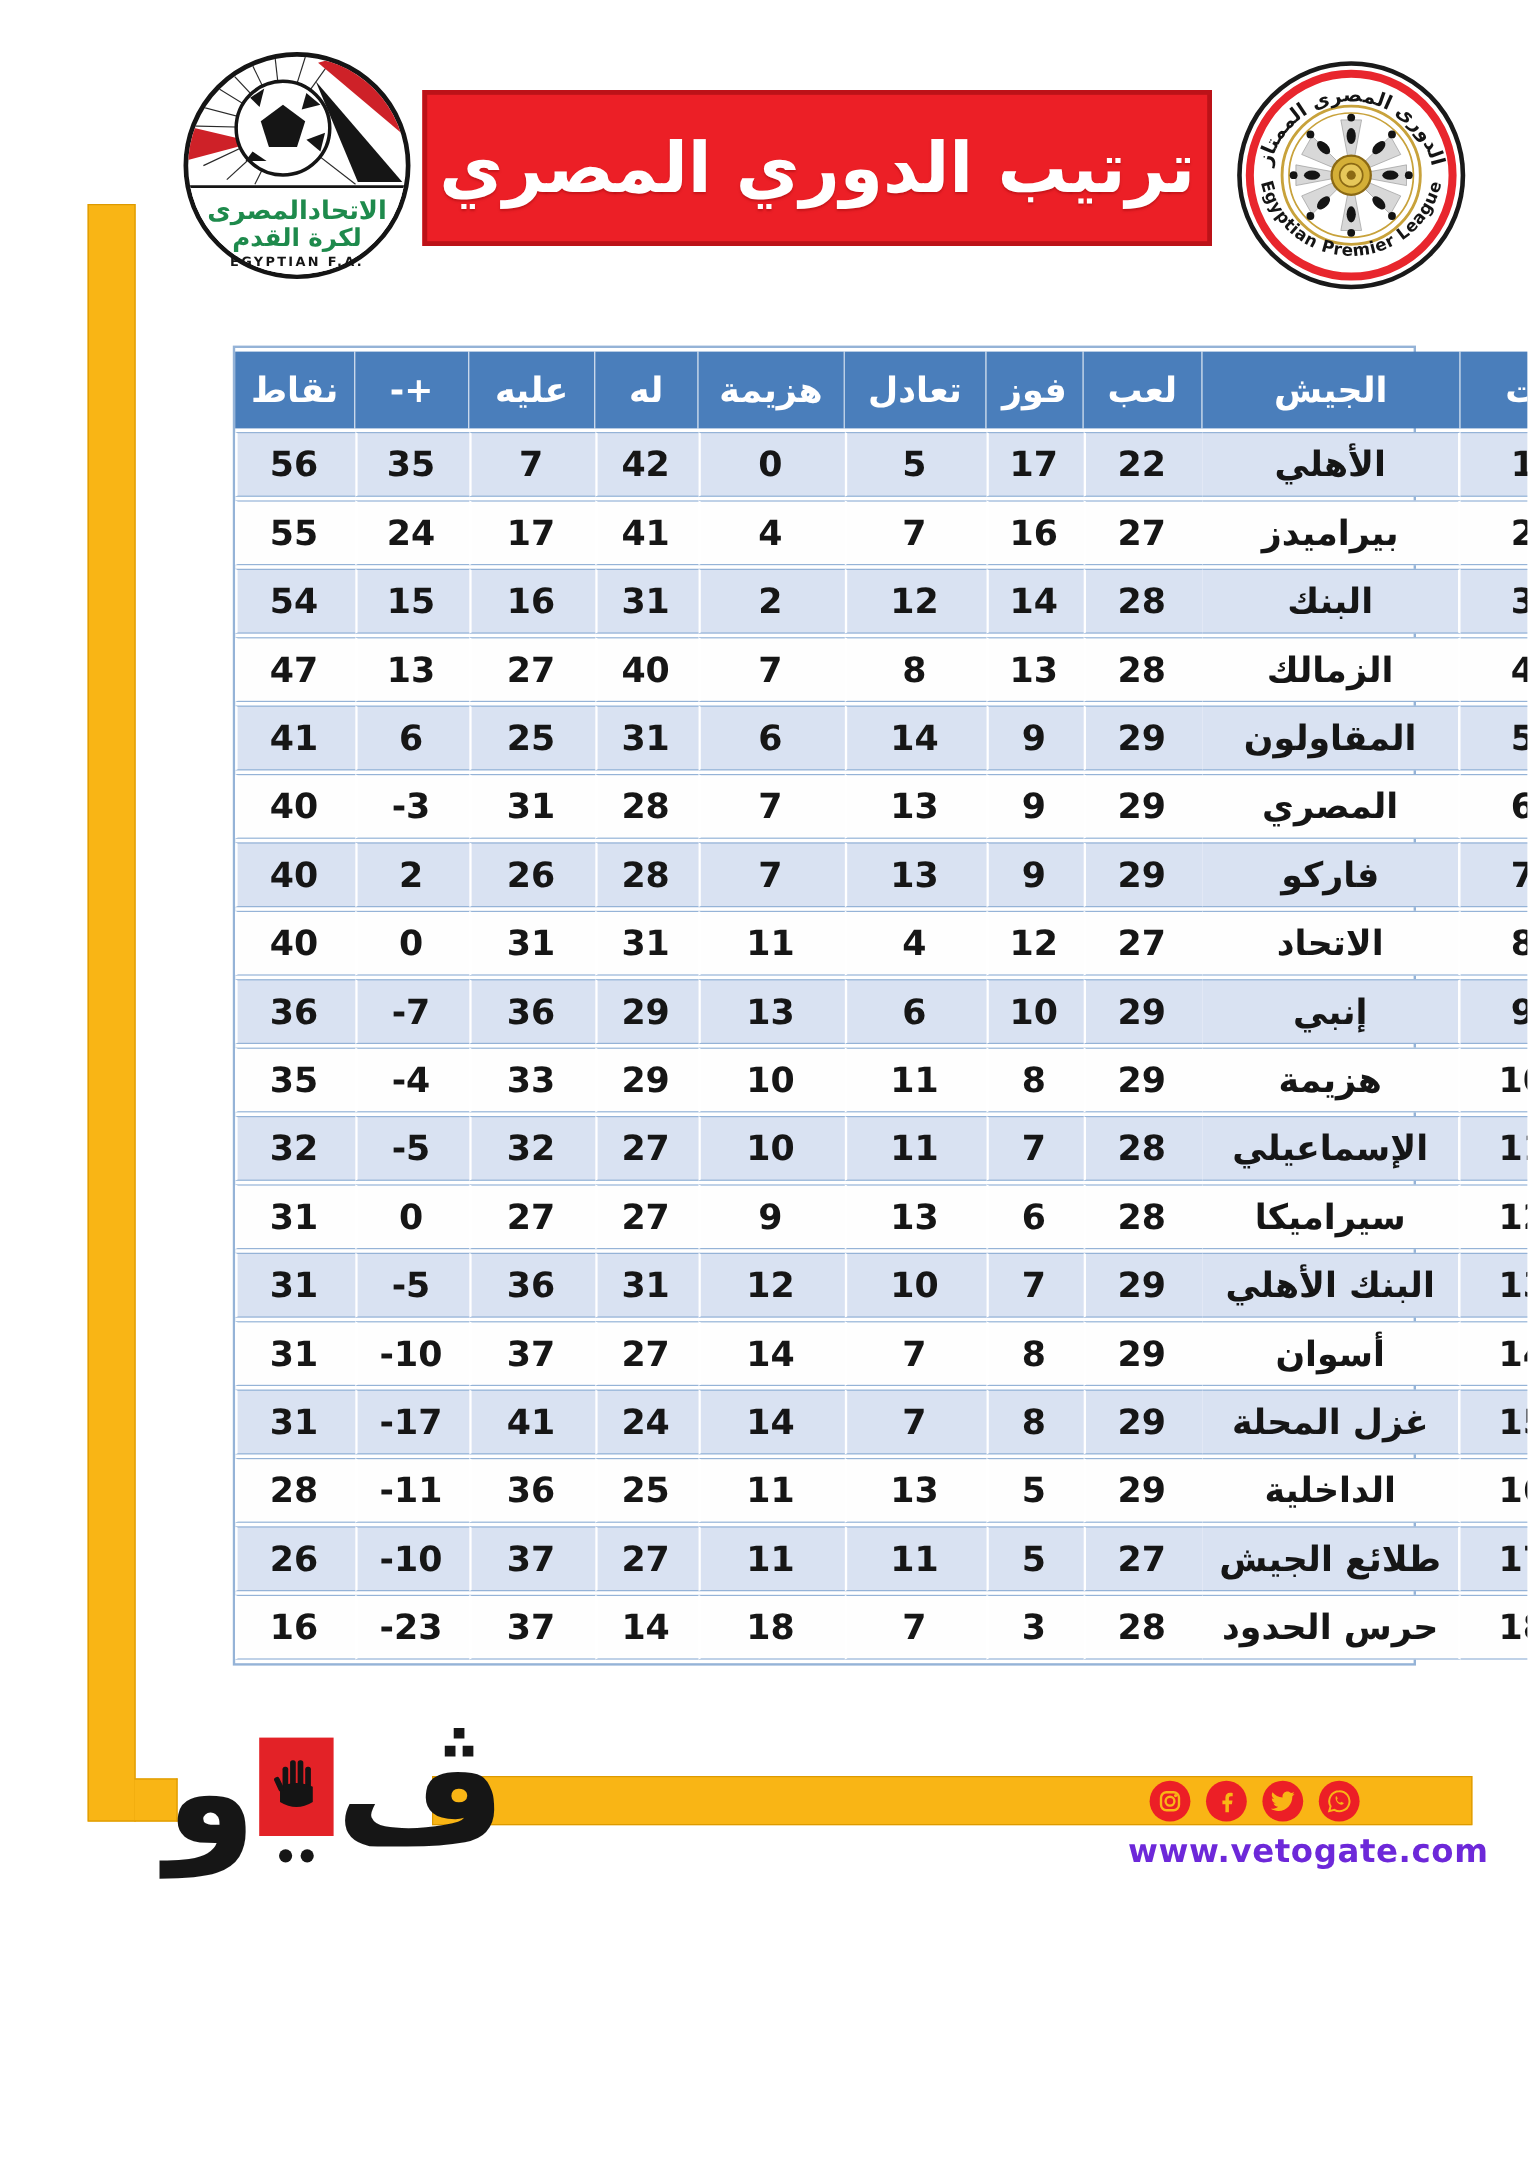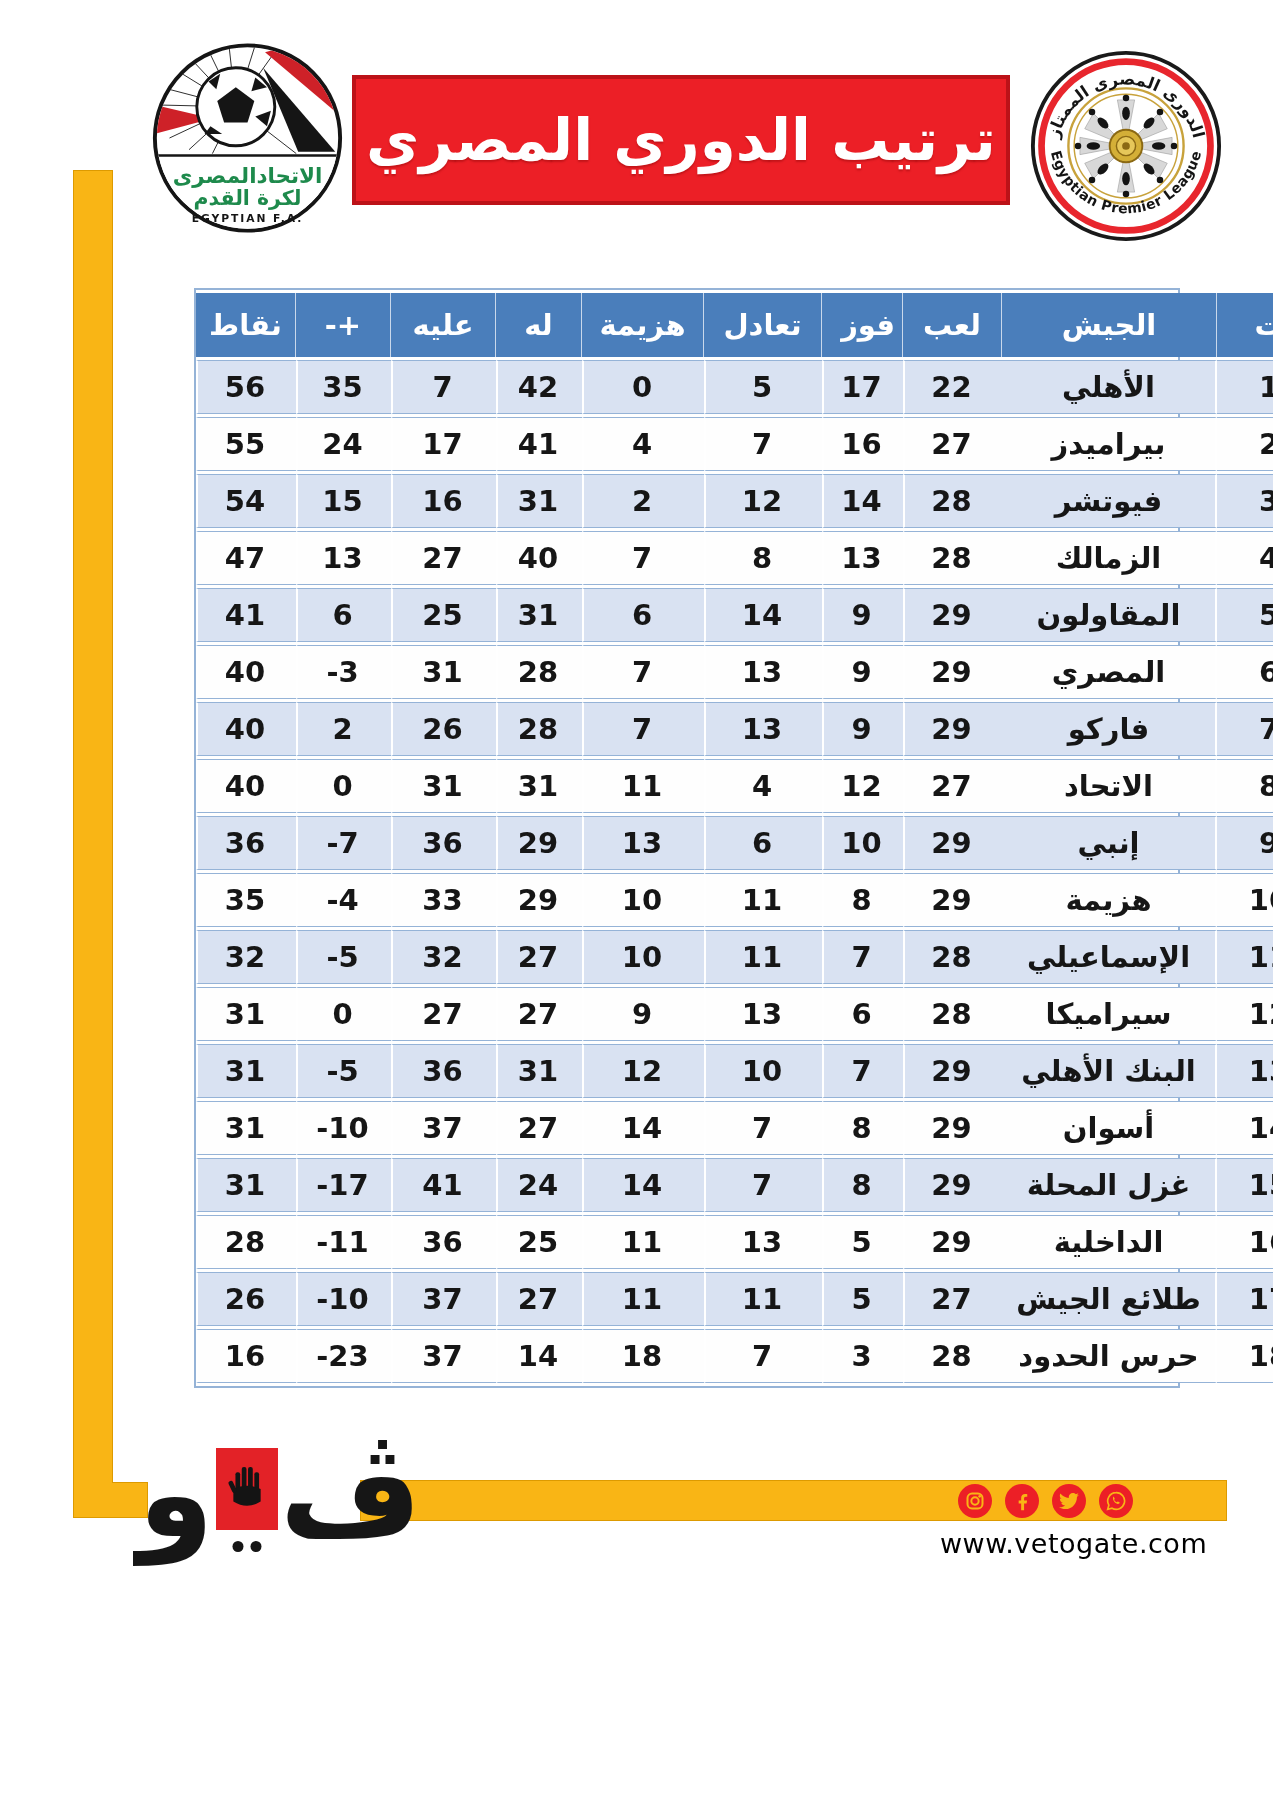--- a/index.html
+++ b/index.html
@@ -33,33 +33,33 @@
     font-weight:700;font-size:29px;color:#161616;
     border-top:1px solid #95B3D7;border-bottom:1px solid #95B3D7;
     border-inline-start:2px solid #ffffff;
   }
   table.standings td:first-child{border-inline-start:none;}
   tr.alt td{background:#D9E2F2;}
   tr.plain td{background:#FEFEFE;}
   td.num{direction:ltr;}
   td.col-team{font-size:28px;}
   .col-rank{width:90px;} .col-team{width:200px;} .col-played{width:84px;margin-top:44px;}
-  .col-win{width:66px;text-align:right;} .col-draw{width:103px;} .col-loss{width:107px;}
+  .col-win{width:66px;} .col-draw{width:103px;} .col-loss{width:107px;}
   .col-gf{width:71px;} .col-ga{width:90px;} .col-gd{width:80px;} .col-points{width:85px;}
   
   .veto-logo{position:absolute;left:138px;top:1444px;height:130px;display:flex;align-items:flex-start;direction:rtl;}
   .veto-letter{font-size:122px;line-height:100px;font-weight:700;color:#161616;}
   .veto-box{position:relative;width:62px;height:82px;background:#E32227;margin:4px 2px 0 2px;display:flex;align-items:center;justify-content:center;}
   .veto-dots{position:absolute;left:50%;transform:translateX(-50%);bottom:-22px;display:flex;gap:7px;}
   .veto-dots i{width:11px;height:11px;border-radius:50%;background:#161616;}
   .socials{position:absolute;left:958px;top:1484px;display:flex;gap:13px;}
   .soc{width:34px;height:34px;border-radius:50%;background:#EC1F26;display:flex;align-items:center;justify-content:center;}
   .soc svg{display:block;}
   .website{position:absolute;left:940px;top:1528px;width:255px;text-align:center;
-    color:#000000;font-size:27px;font-weight:400;letter-spacing:.5px;font-family:"DejaVu Sans",sans-serif;}
+    color:#6d28d9;font-size:27px;font-weight:700;letter-spacing:.5px;font-family:"DejaVu Sans",sans-serif;}
 </style>
 </head>
 <body>
 
 <div id="canvas">
 
   <div class="ybar-v"></div>
   <div class="ybar-stub"></div>
   <div class="ybar-h"></div>
 
@@ -198,21 +198,21 @@
             <td class="col-win num">16</td>
             <td class="col-draw num">7</td>
             <td class="col-loss num">4</td>
             <td class="col-gf num">41</td>
             <td class="col-ga num">17</td>
             <td class="col-gd num">24</td>
             <td class="col-points num">55</td>
           </tr>
           <tr class="alt">
             <td class="col-rank">3</td>
-            <td class="col-team">فيوتشر</td>
+            <td class="col-team">البنك</td>
             <td class="col-played num">28</td>
             <td class="col-win num">14</td>
             <td class="col-draw num">12</td>
             <td class="col-loss num">2</td>
             <td class="col-gf num">31</td>
             <td class="col-ga num">16</td>
             <td class="col-gd num">15</td>
             <td class="col-points num">54</td>
           </tr>
           <tr class="plain">

